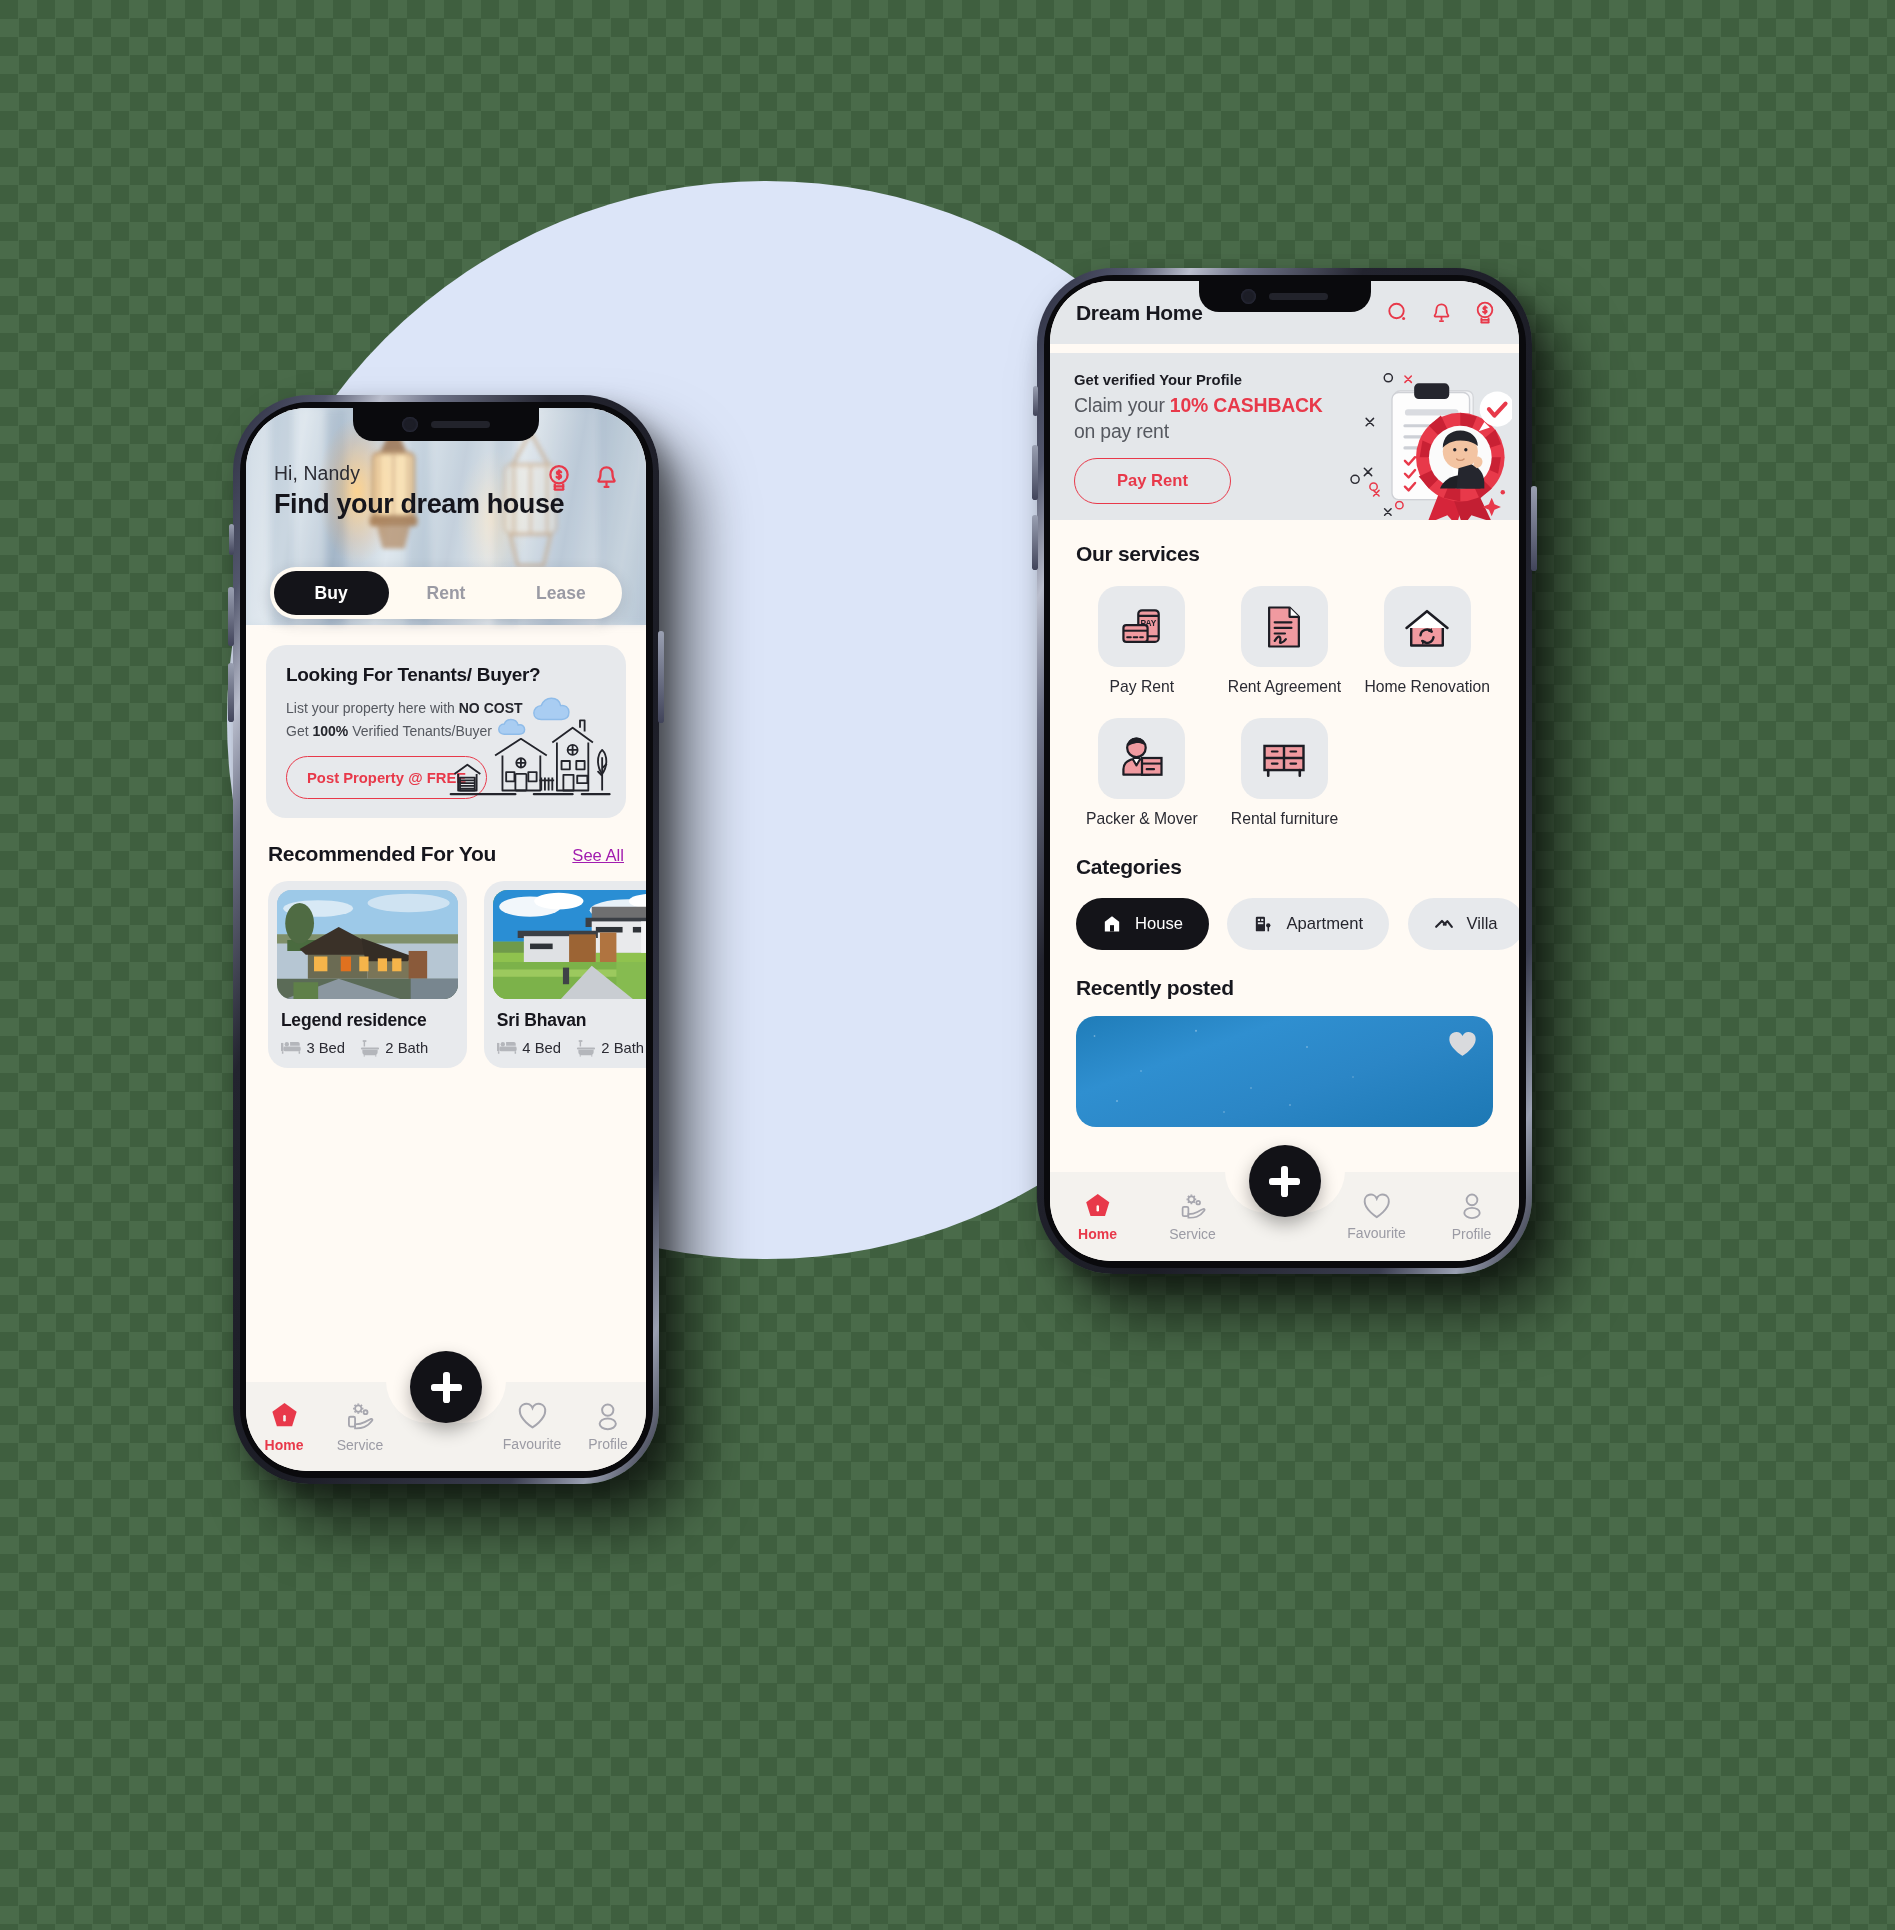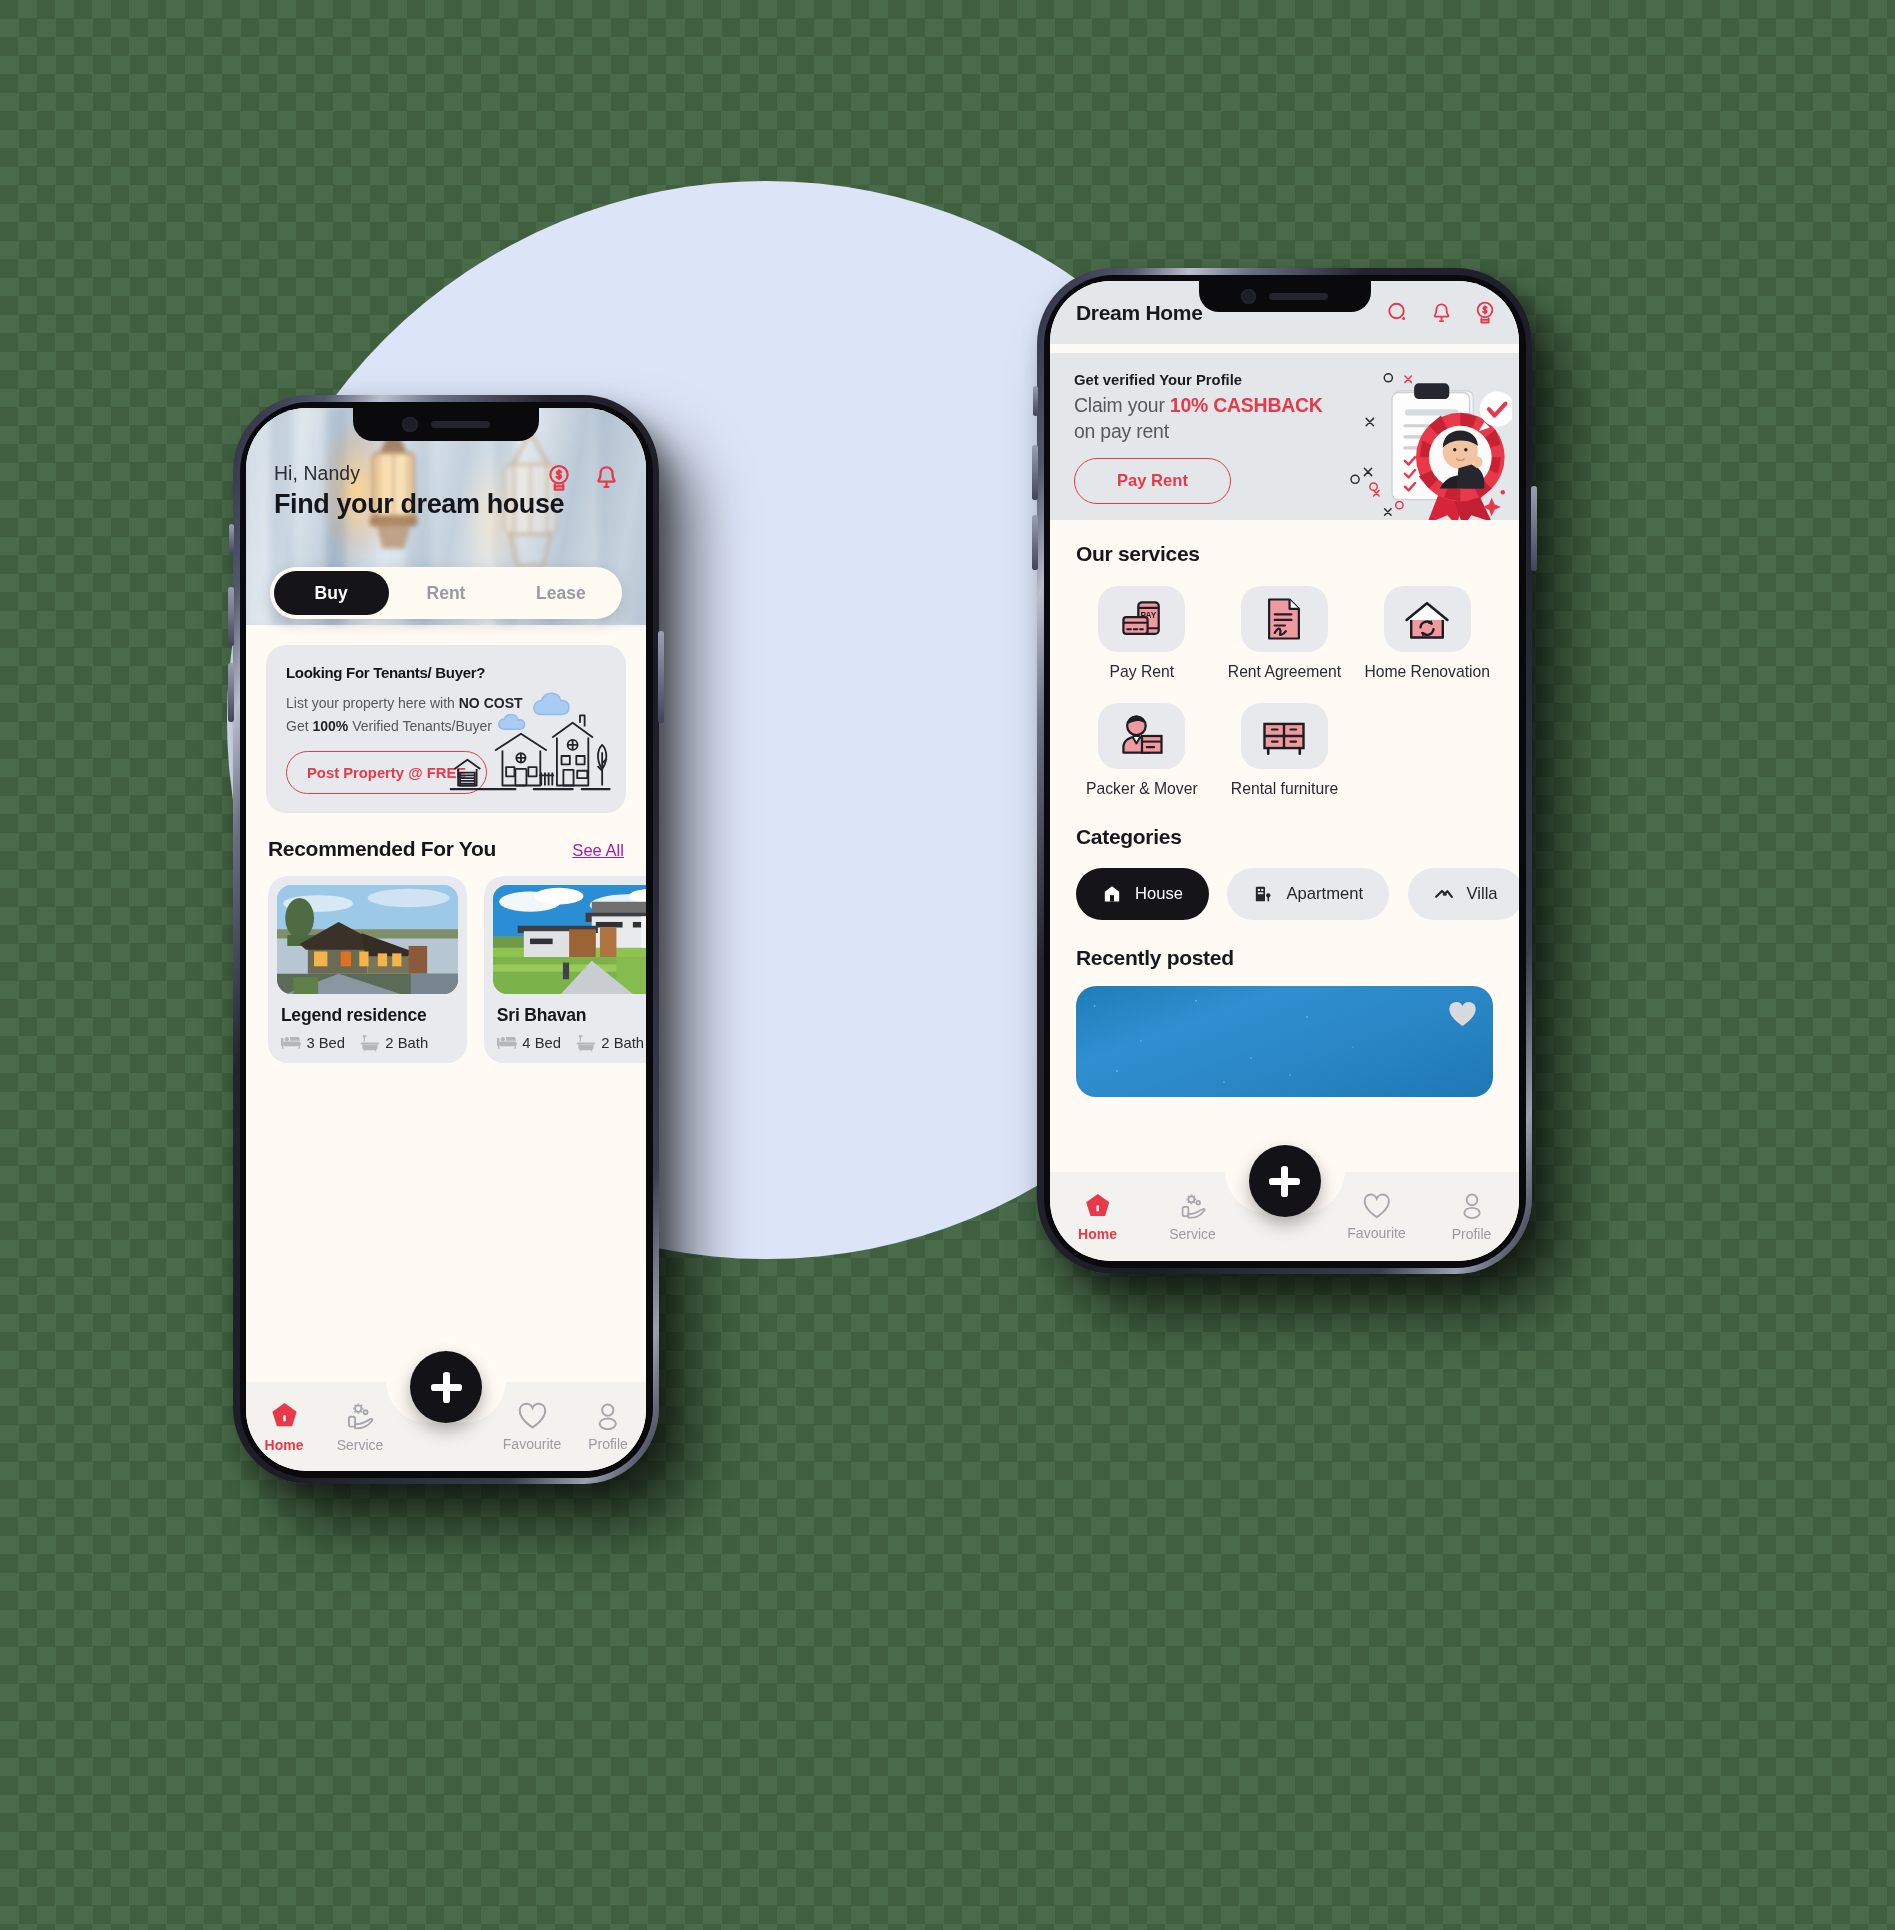--- a/index.html
+++ b/index.html
@@ -89,21 +89,21 @@
   .locvalue{font-size:17.5px;color:#1a1a22;font-weight:bold;line-height:1.3;letter-spacing:-0.2px;}
   .divider{height:1.8px;background:#6d7078;margin:23px 1.8px 16.6px 1.8px;border-radius:1.8px;opacity:.55;}
   .searchbtn{
     height:54px;border-radius:28px;background:#e8394a;color:#fff;font-size:18.5px;font-weight:bold;
     display:flex;align-items:center;justify-content:center;box-shadow:0 5.5px 13px rgba(232,57,74,.28);
   }
 
   .promo{
     margin:20px 20px 0 20px;background:#e7e9ec;border-radius:20px;padding:18.5px 18.5px 18.5px 20px;position:relative;overflow:hidden;
   }
-  .promo h3{margin:0;font-size:15px;color:#15151c;letter-spacing:-0.3px;}
+  .promo h3{margin:0;font-size:19px;color:#15151c;letter-spacing:-0.3px;}
   .promo p{margin:12px 0 0 0;font-size:14px;color:#55585f;line-height:1.5;}
   .promo p b{color:#24252c;}
   .promo-btn{
     margin-top:14px;display:inline-flex;align-items:center;justify-content:center;
     height:41px;padding:0 20px;border:1.8px solid #e8394a;border-radius:22px;color:#e8394a;font-size:14.8px;font-weight:bold;background:transparent;
   }
   .promo-art{position:absolute;right:9.2px;bottom:9.2px;}
 
   .sechead{display:flex;align-items:baseline;justify-content:space-between;margin:24px 22px 0 22px;}
   .sechead h2{margin:0;font-size:21px;color:#15151c;letter-spacing:-0.3px;}
@@ -169,21 +169,21 @@
     margin-top:14.8px;display:inline-flex;align-items:center;justify-content:center;
     height:44px;width:155px;border:1.8px solid #e8394a;border-radius:24px;color:#e8394a;font-size:16.6px;font-weight:bold;
   }
   .cashart{position:absolute;right:7.4px;top:7.4px;}
   .spacer-cream{height:9.2px;background:#fffaf4;}
 
   .rbody{background:#fffaf4;padding:0;}
   .rh2{margin:22px 0 0 26px;font-size:21px;font-weight:bold;color:#17171e;letter-spacing:-0.3px;}
   .svcgrid{display:grid;grid-template-columns:repeat(3,1fr);gap:20px 11px;margin:20px 26px 0 26px;}
   .svc{display:flex;flex-direction:column;align-items:center;gap:10px;}
-  .svcbox{width:87px;height:66px;border-radius:20px;background:#e7e9ec;display:flex;align-items:center;justify-content:center;}
+  .svcbox{width:87px;height:81px;border-radius:20px;background:#e7e9ec;display:flex;align-items:center;justify-content:center;}
   .svclbl{font-size:15.7px;color:#2a2a32;text-align:center;line-height:1.3;}
 
   .chips{display:flex;gap:18.5px;margin:18.5px 0 0 26px;}
   .chip{
     height:52px;border-radius:28px;background:#e7e9ec;display:flex;align-items:center;gap:13px;padding:0 26px;flex:none;
     font-size:16.6px;color:#25252d;
   }
   .chip.active{background:#141419;color:#fff;}
 
   .recent{margin:16.6px 26px 0 26px;height:111px;border-radius:20px;overflow:hidden;position:relative;

